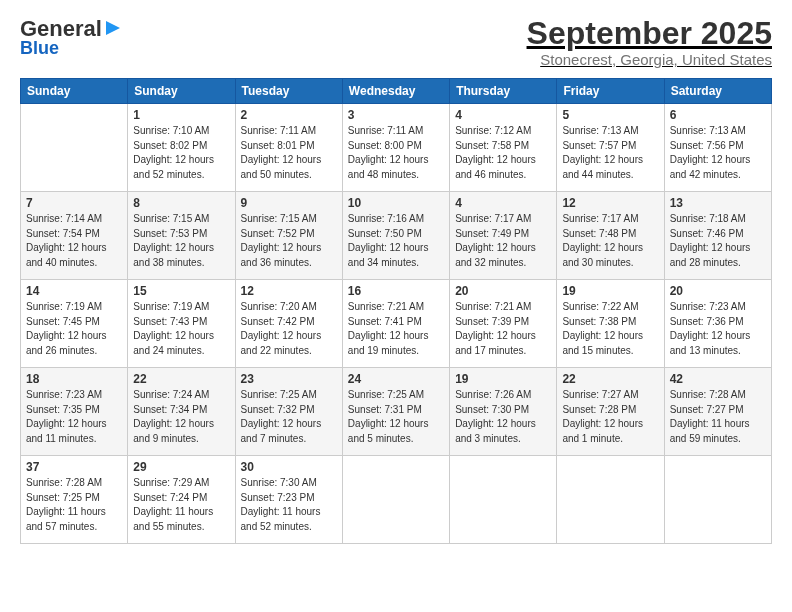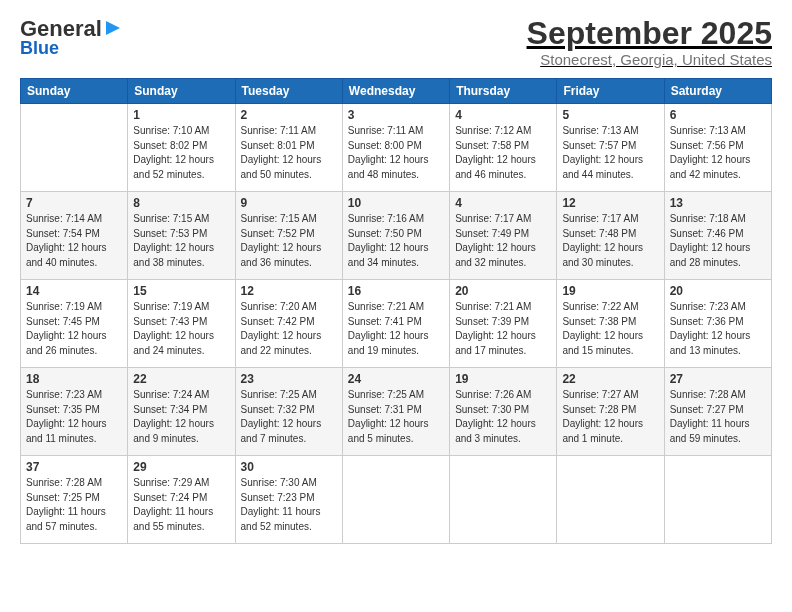--- a/index.html
+++ b/index.html
@@ -219,21 +219,21 @@
           </td>
           <td class="row-bg-2">
             <div class="day-num">19</div>
             <div class="day-info">Sunrise: 7:26 AM<br>Sunset: 7:30 PM<br>Daylight: 12 hours<br>and 3 minutes.</div>
           </td>
           <td class="row-bg-2">
             <div class="day-num">22</div>
             <div class="day-info">Sunrise: 7:27 AM<br>Sunset: 7:28 PM<br>Daylight: 12 hours<br>and 1 minute.</div>
           </td>
           <td class="row-bg-2">
-            <div class="day-num">27</div>
+            <div class="day-num">42</div>
             <div class="day-info">Sunrise: 7:28 AM<br>Sunset: 7:27 PM<br>Daylight: 11 hours<br>and 59 minutes.</div>
           </td>
         </tr>
         <tr>
           <td class="row-bg-1">
             <div class="day-num">37</div>
             <div class="day-info">Sunrise: 7:28 AM<br>Sunset: 7:25 PM<br>Daylight: 11 hours<br>and 57 minutes.</div>
           </td>
           <td class="row-bg-1">
             <div class="day-num">29</div>

